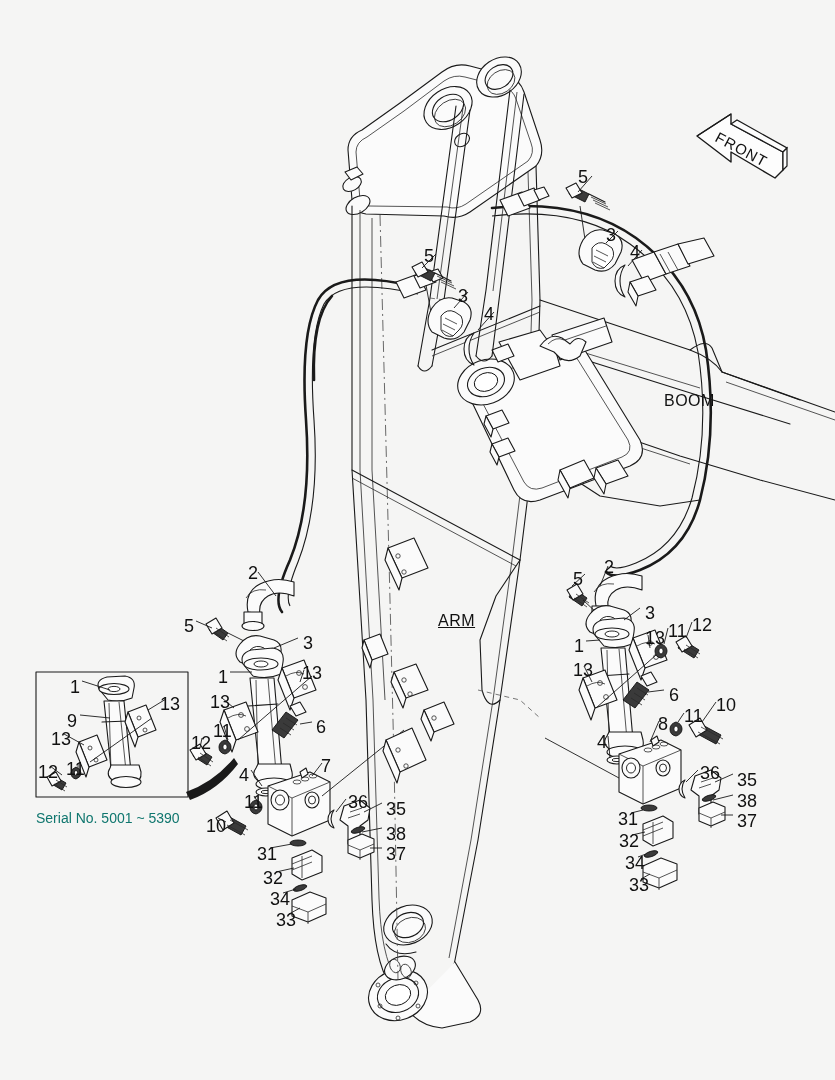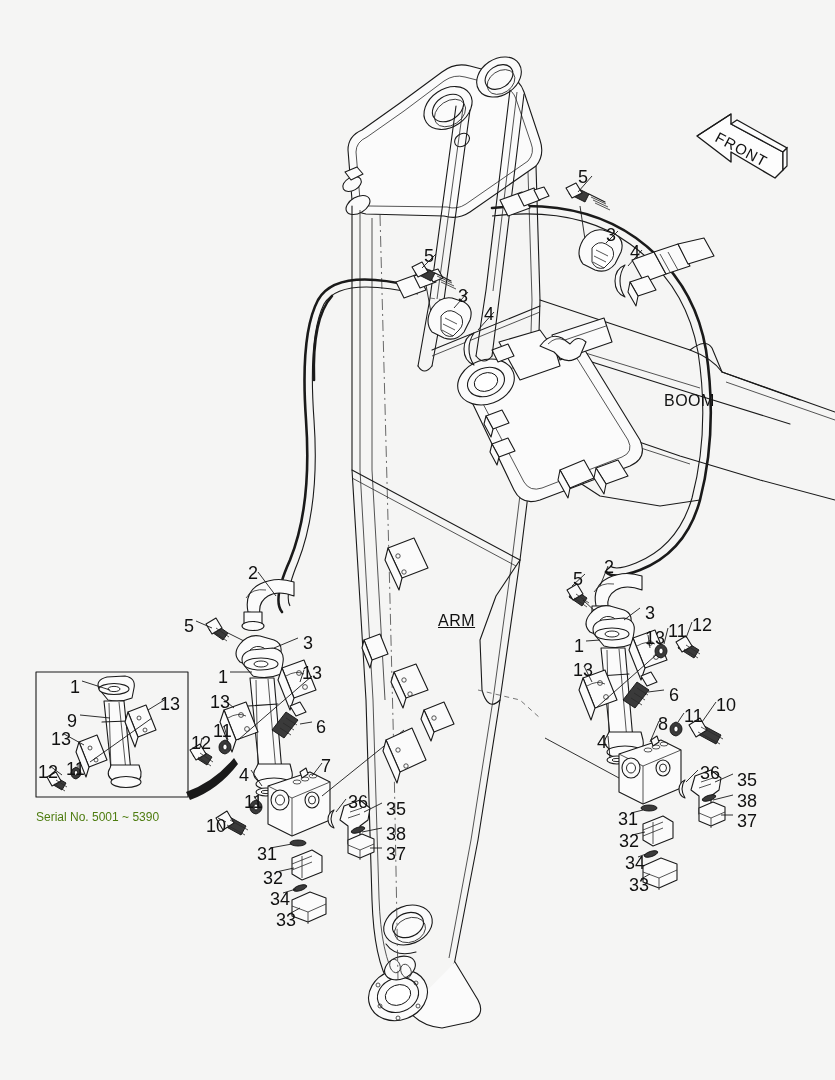--- a/index.html
+++ b/index.html
@@ -4,21 +4,21 @@
 <style>
   html,body{margin:0;padding:0;background:#f4f4f4;}
   body{width:835px;height:1080px;overflow:hidden;
        font-family:"Liberation Sans","DejaVu Sans",sans-serif;}
   #stage{position:relative;width:835px;height:1080px;background:#f5f5f4;}
   #art{position:absolute;inset:0;}
   .lbl{position:absolute;font-size:17px;color:#111;line-height:1;
        font-family:"Liberation Sans","DejaVu Sans",sans-serif;
        white-space:nowrap;-webkit-user-select:none;user-select:none;}
   .lbl.big{font-size:18px;}
-  .note{position:absolute;font-size:12px;color:#4d7c0f;white-space:nowrap;}
+  .note{position:absolute;font-size:14px;color:#0f766e;white-space:nowrap;}
   .word{position:absolute;font-size:16px;letter-spacing:.5px;color:#111;white-space:nowrap;}
   .frontwrap{position:absolute;left:691px;top:108px;width:100px;height:92px;}
   .frontwrap svg{overflow:visible;}
 </style>
 </head>
 <body>
 
 <div id="stage">
 
   <svg id="art" viewBox="0 0 835 1080" width="835" height="1080">

